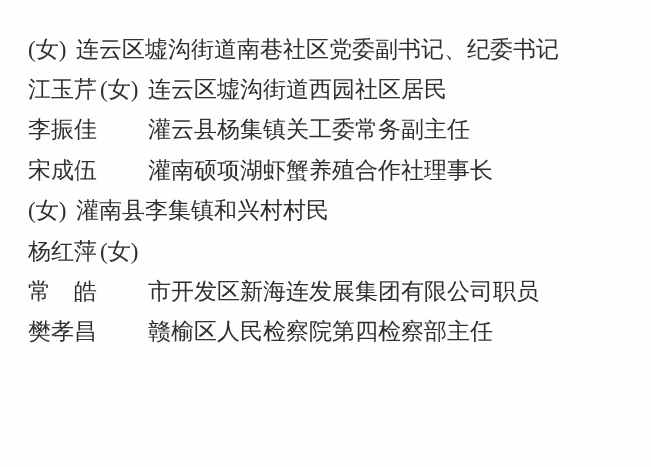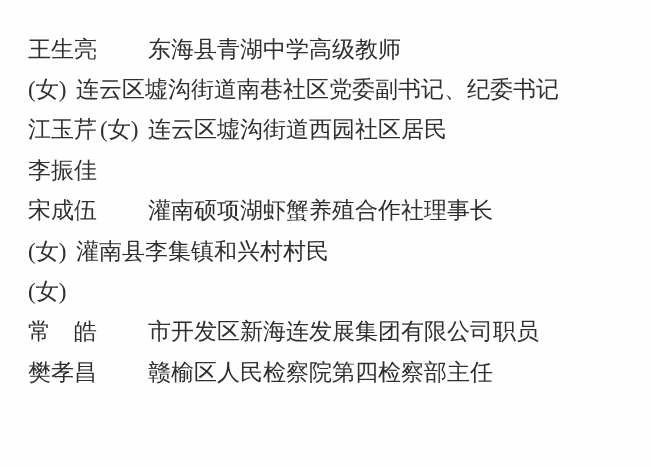--- a/index.html
+++ b/index.html
@@ -40,55 +40,52 @@
   .title {
     flex: 1 1 auto;
     overflow: hidden;
   }
 </style>
 </head>
 <body>
 
 <div class="doc">
 
-  <div class="row">
-    <span class="name">王生亮</span>
-    <span class="gender"></span>
-    <span class="title">东海县青湖中学高级教师</span>
-  </div>
 
   <div class="row">
     <span class="gender">(女)</span>
     <span class="title">连云区墟沟街道南巷社区党委副书记、纪委书记</span>
   </div>
 
   <div class="row">
     <span class="name">江玉芹</span>
     <span class="gender">(女)</span>
     <span class="title">连云区墟沟街道西园社区居民</span>
   </div>
 
   <div class="row">
     <span class="name">李振佳</span>
     <span class="gender"></span>
+    <span class="title">灌云县杨集镇关工委常务副主任</span>
   </div>
 
   <div class="row">
     <span class="name">宋成伍</span>
     <span class="gender"></span>
     <span class="title">灌南硕项湖虾蟹养殖合作社理事长</span>
   </div>
 
   <div class="row">
     <span class="gender">(女)</span>
     <span class="title">灌南县李集镇和兴村村民</span>
   </div>
 
 
   <div class="row">
+    <span class="name">杨红萍</span>
     <span class="gender">(女)</span>
   </div>
 
   <div class="row">
     <span class="name">常　皓</span>
     <span class="gender"></span>
     <span class="title">市开发区新海连发展集团有限公司职员</span>
   </div>
 
   <div class="row">

